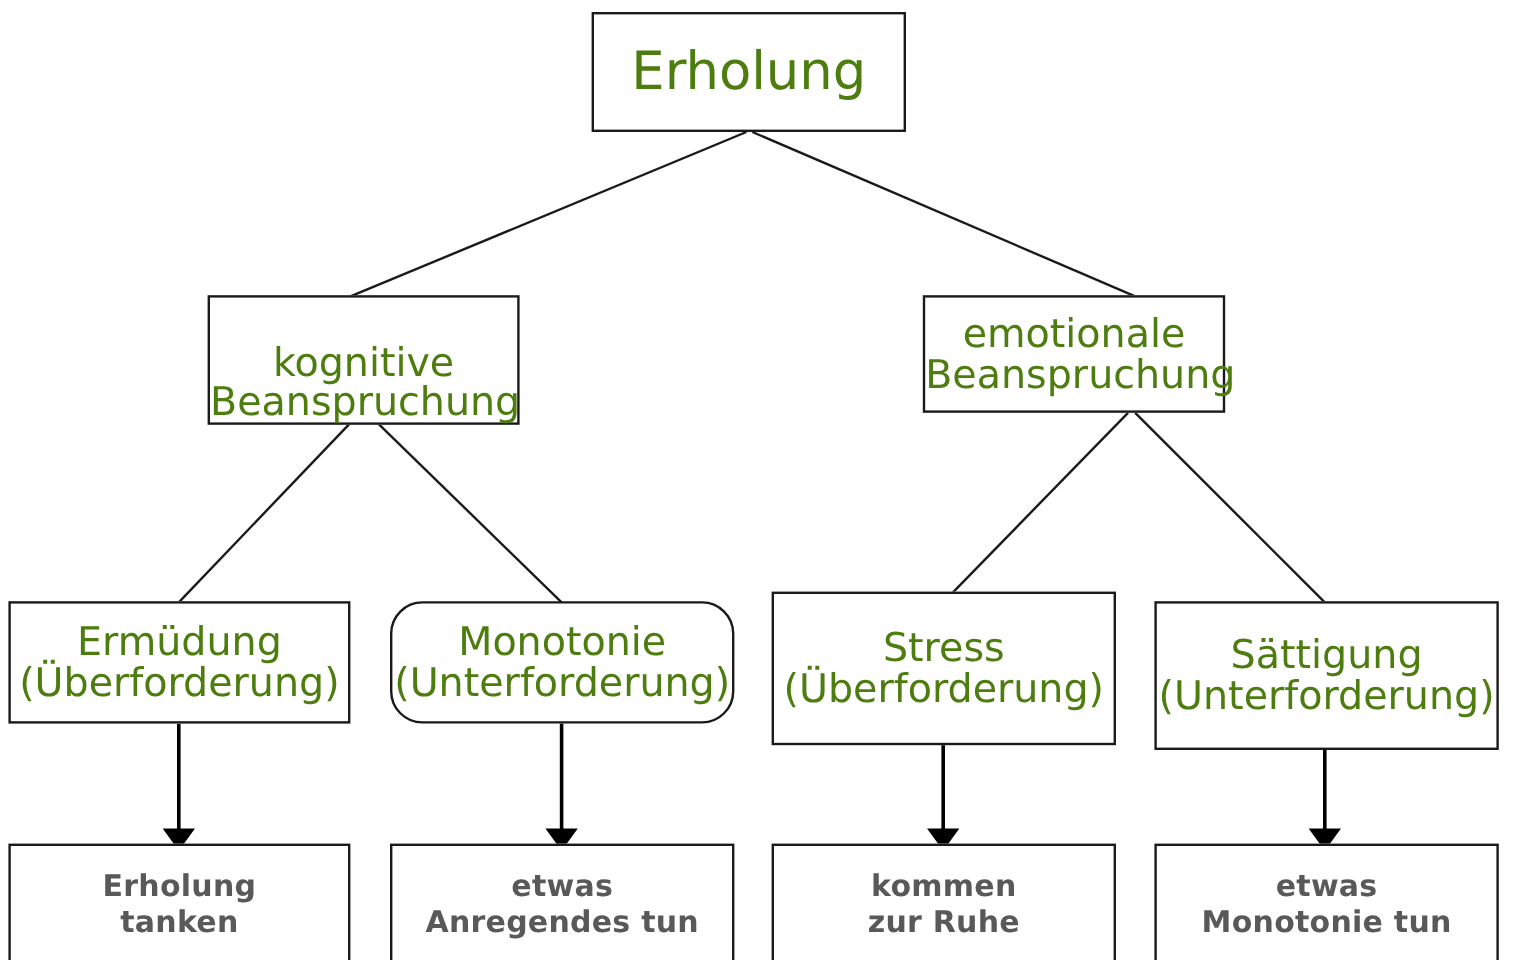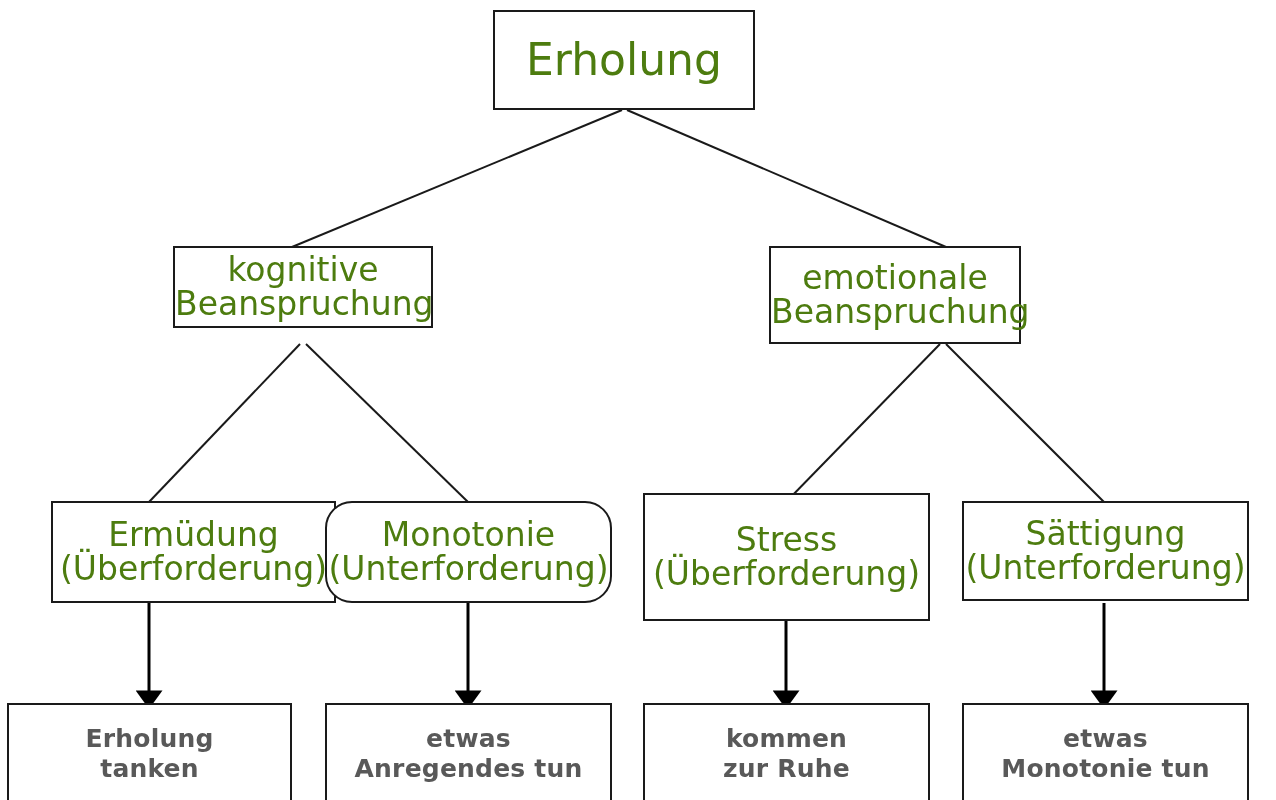--- a/index.html
+++ b/index.html
@@ -101,56 +101,56 @@
     <line x1="786" y1="603" x2="786" y2="697" stroke="#000000" stroke-width="3" marker-end="url(#arrowhead)"></line>
     <line x1="1104" y1="603" x2="1104" y2="697" stroke="#000000" stroke-width="3" marker-end="url(#arrowhead)"></line>
   </svg>
 
   <div class="node lvl1" style="left:493px; top:10px; width:262px; height:100px;">
     <span class="label">
       <span class="ln">Erholung</span>
     </span>
   </div>
 
-  <div class="node lvl2" style="left:173px; top:246px; width:260px; height:82px;">
+  <div class="node lvl2" style="left:173px; top:246px; width:260px; height:108px;align-items:flex-end;">
     <span class="label">
       <span class="ln">kognitive</span>
       <span class="ln">Beanspruchung</span>
     </span>
   </div>
 
   <div class="node lvl2" style="left:769px; top:246px; width:252px; height:98px;">
     <span class="label">
       <span class="ln">emotionale</span>
       <span class="ln">Beanspruchung</span>
     </span>
   </div>
 
-  <div class="node lvl3" style="left:7px; top:501px; width:285px; height:102px;margin-left:44px;">
+  <div class="node lvl3" style="left:7px; top:501px; width:285px; height:102px;">
     <span class="label">
       <span class="ln">Ermüdung</span>
       <span class="ln">(Überforderung)</span>
     </span>
   </div>
 
   <div class="node lvl3" style="left:325px; top:501px; width:287px; height:102px;border-radius:27px;">
     <span class="label">
       <span class="ln">Monotonie</span>
       <span class="ln">(Unterforderung)</span>
     </span>
   </div>
 
   <div class="node lvl3" style="left:643px; top:493px; width:287px; height:128px;">
     <span class="label">
       <span class="ln">Stress</span>
       <span class="ln">(Überforderung)</span>
     </span>
   </div>
 
-  <div class="node lvl3" style="left:962px; top:501px; width:287px; height:100px;">
+  <div class="node lvl3" style="left:962px; top:501px; width:287px; height:124px;">
     <span class="label">
       <span class="ln">Sättigung</span>
       <span class="ln">(Unterforderung)</span>
     </span>
   </div>
 
   <div class="node lvl4" style="left:7px; top:703px; width:285px; height:102px;">
     <span class="label">
       <span class="ln">Erholung</span>
       <span class="ln">tanken</span>

